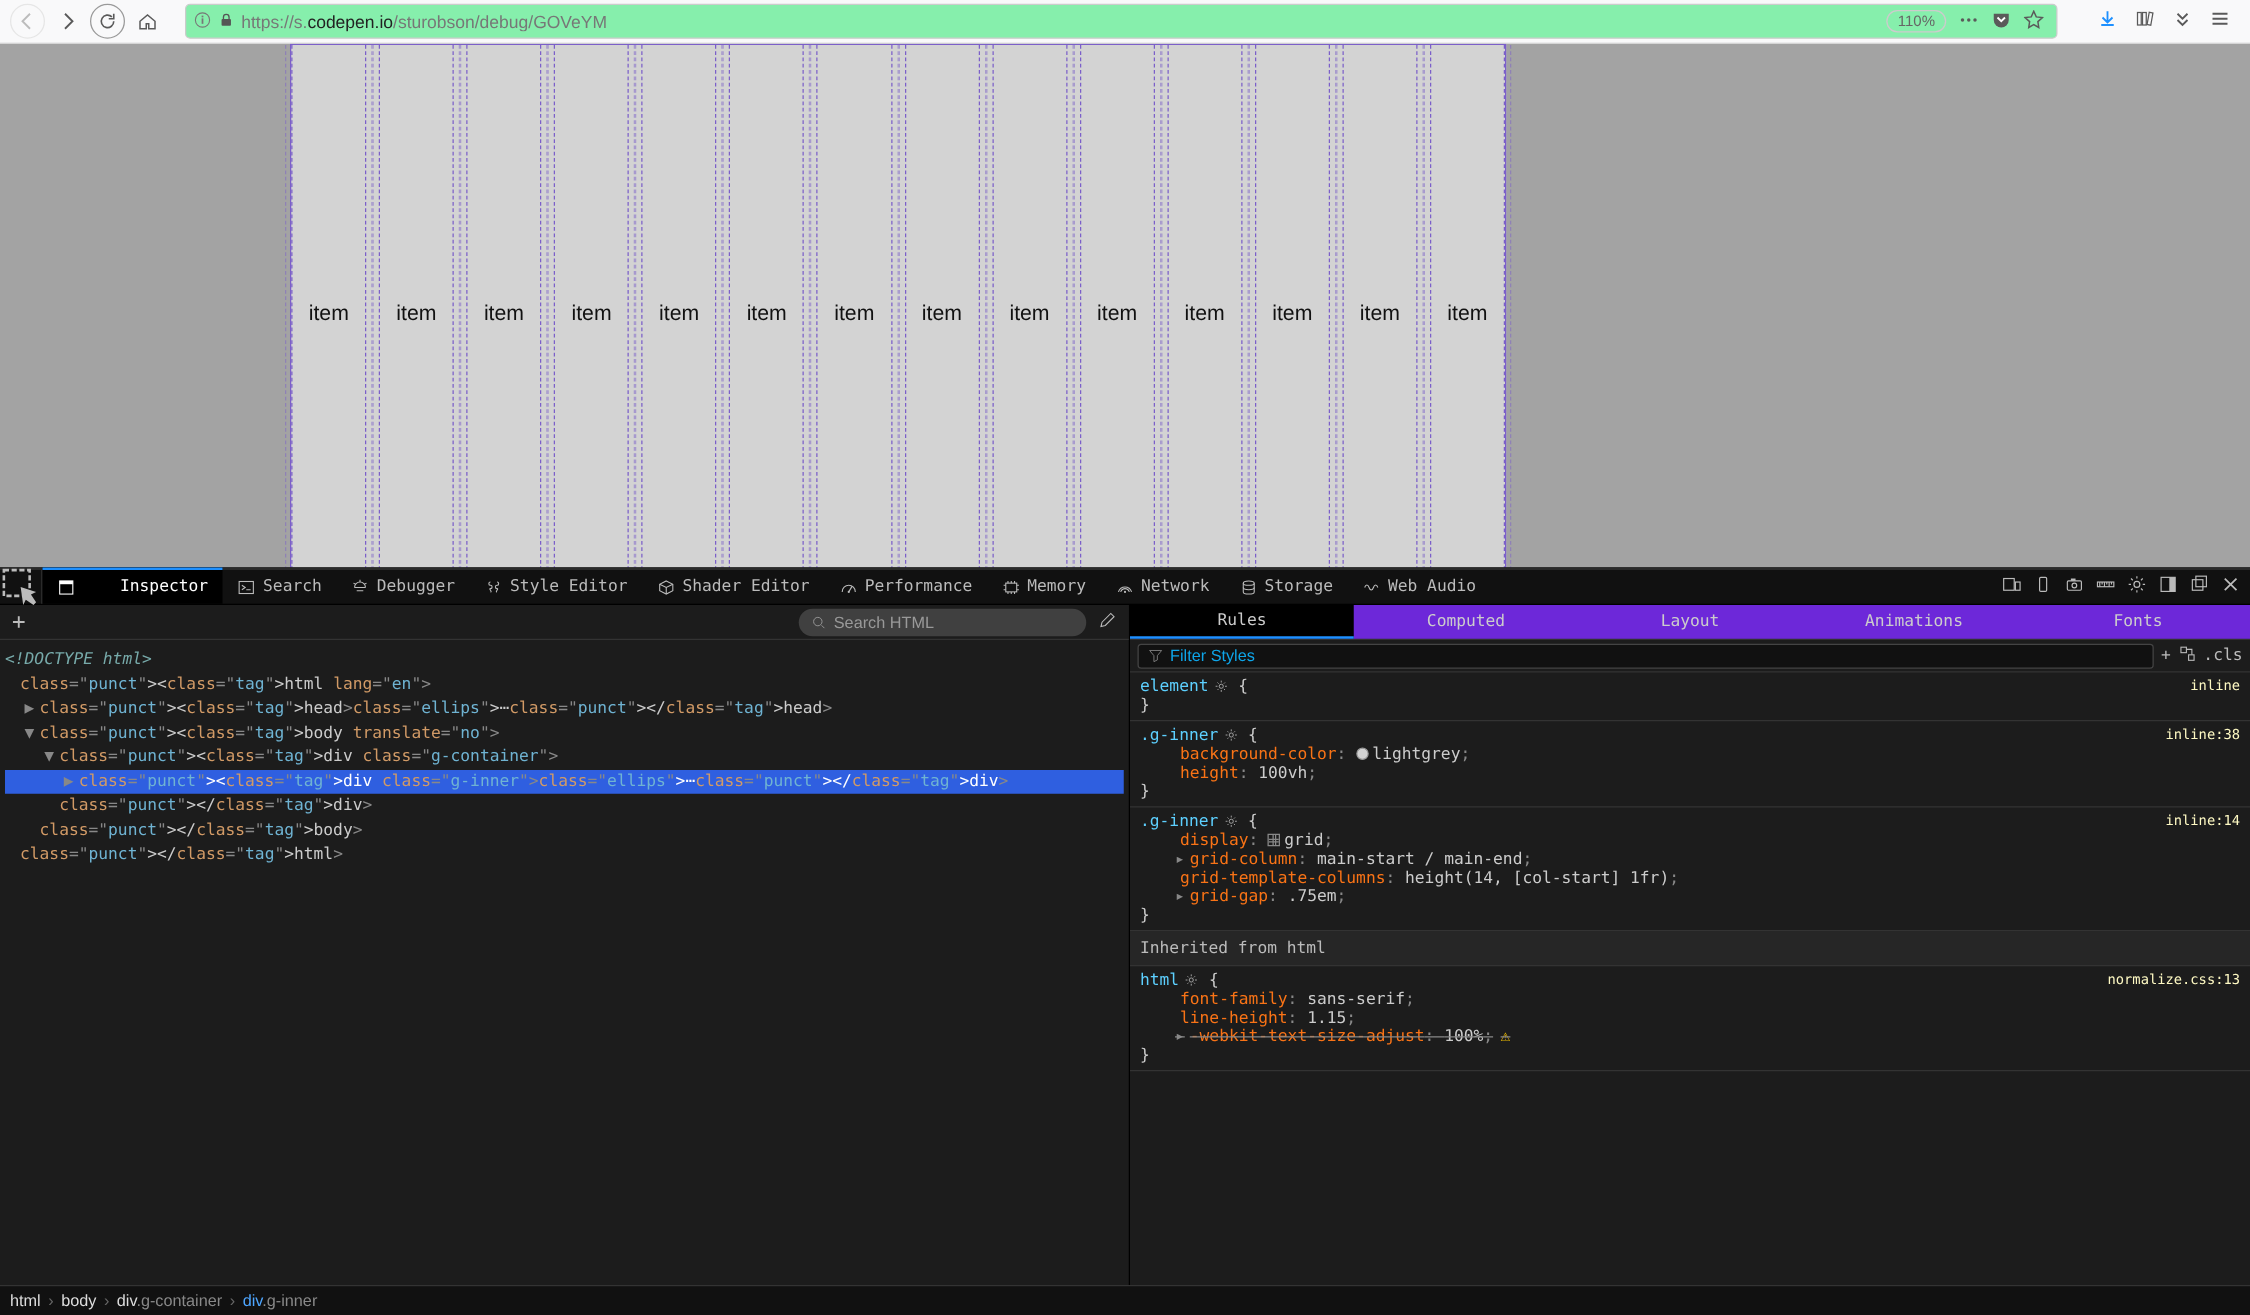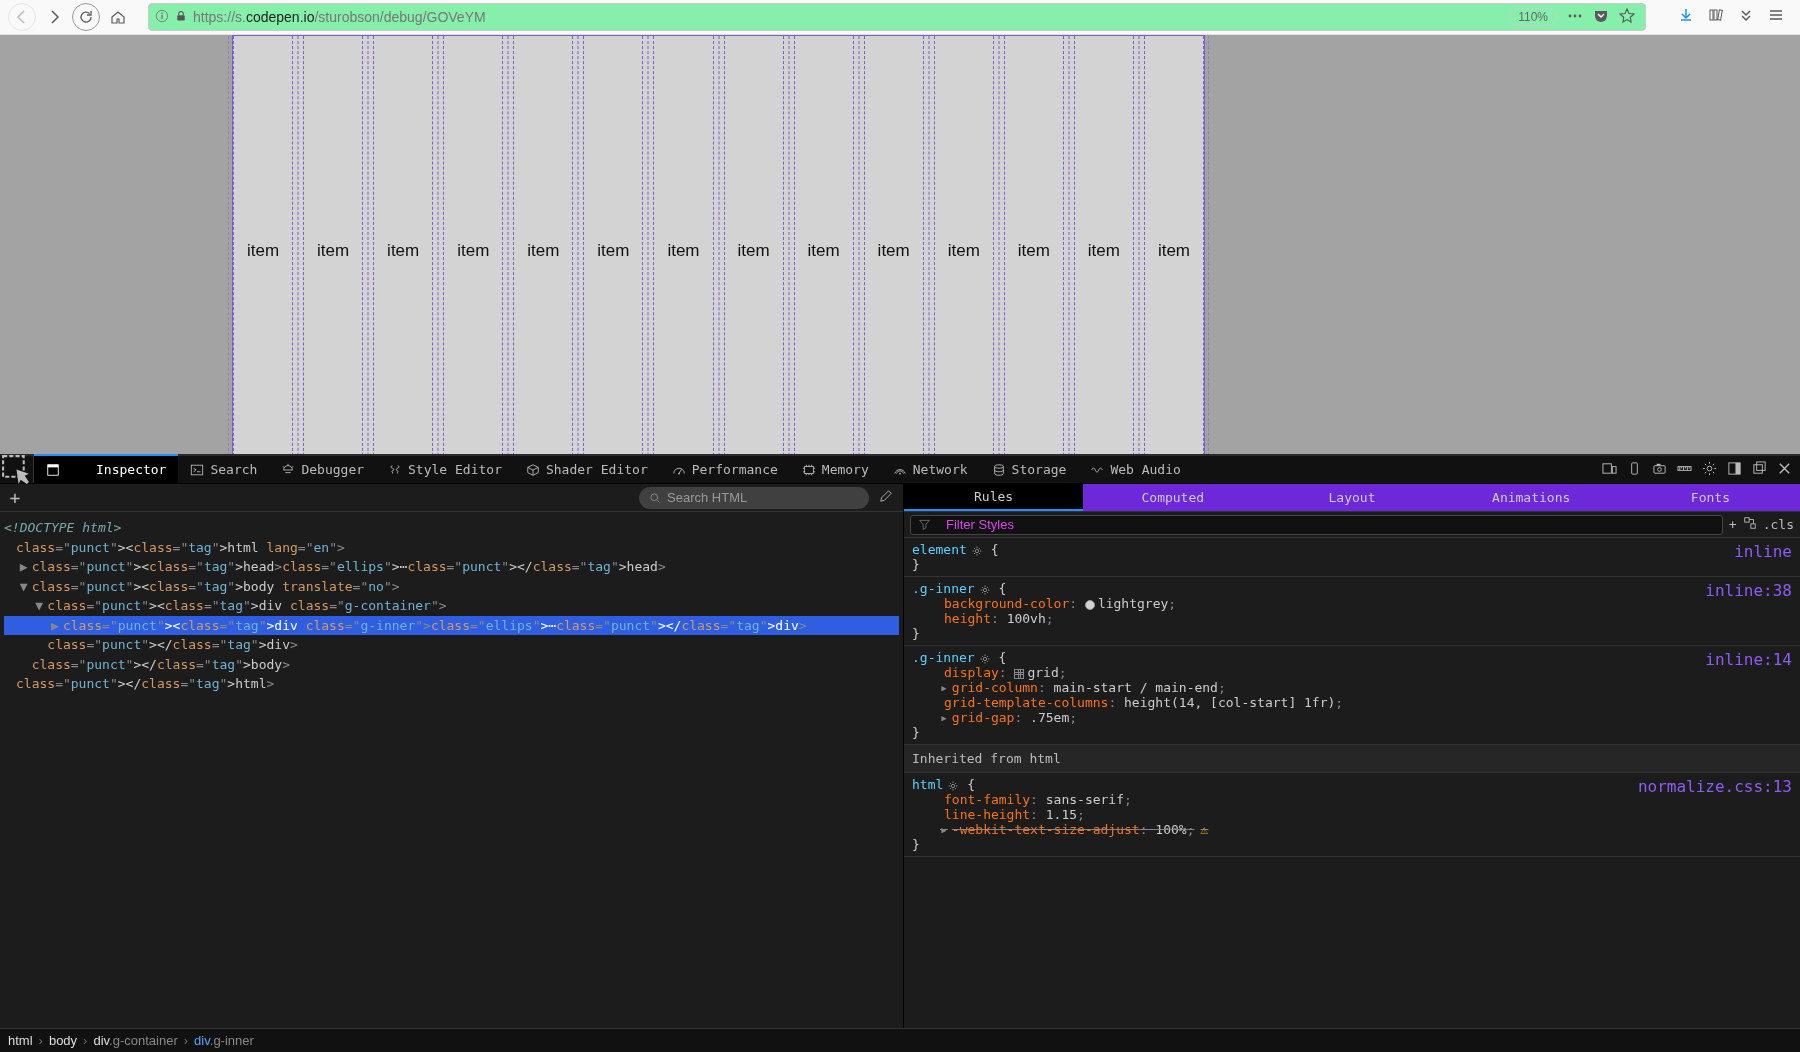--- a/index.html
+++ b/index.html
@@ -217,33 +217,33 @@
   padding:0 6px;
 }
 .filter-styles {
   flex:1;
   height:20px;
   background:#111;
   border:1px solid #444;
   border-radius:3px;
   display:flex; align-items:center;
   padding:0 8px;
-  gap:16px;
-  color:#d946ef;
+  gap:6px;
+  color:#0ea5e9;
   font-family:-apple-system,sans-serif;
 }
 .rt-ic { color:#bbb; cursor:pointer; }
 .rules-body {
   flex:1;
   overflow:auto;
   font-size:13px;
 }
 .rule-block { border-bottom:1px solid #333; padding:4px 8px; position:relative;}
 .rule-head { color:#fff; }
-.src { position:absolute; right:8px; top:4px; color:#8b5cf6; font-size:16px;}
+.src { position:absolute; right:8px; top:4px; color:#fef9c3; font-size:11px;}
 .sel-txt { color:#5dd0ff; }
 .brace { color:#ccc; }
 .prop { color:#5dd0ff; padding-left:28px; display:block;}
 .pname { color:#f97316; }
 .pval { color:#ccc; }
 .swatch { display:inline-block; width:10px; height:10px; border-radius:50%; background:lightgrey; border:1px solid #999; vertical-align:middle; margin-right:3px;}
 .grid-ic { display:inline-block; width:10px; height:10px; border:1px solid #888; vertical-align:middle; margin-right:3px;
   background: linear-gradient(#888,#888) 33% 0/1px 100% no-repeat,
               linear-gradient(#888,#888) 66% 0/1px 100% no-repeat,
               linear-gradient(#888,#888) 0 33%/100% 1px no-repeat,

